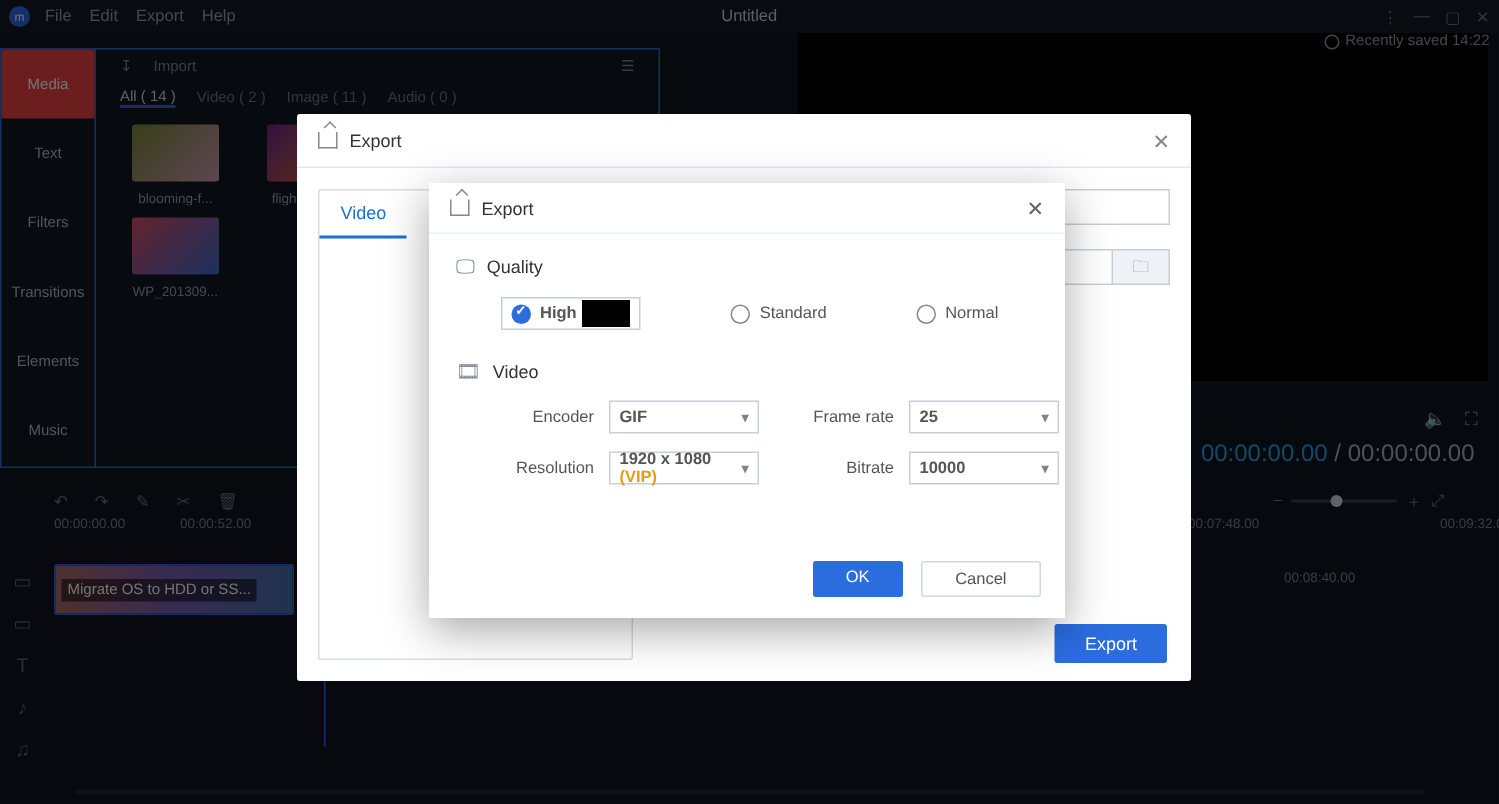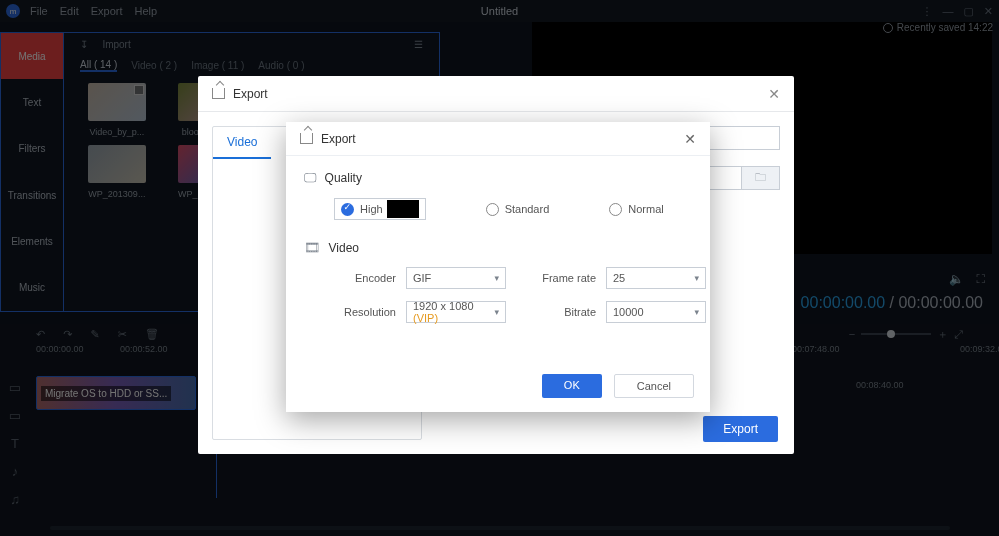--- a/index.html
+++ b/index.html
@@ -83,21 +83,21 @@
 .sect { display: flex; align-items: center; gap: 8px; font-size: 12px; color: #333; margin-bottom: 12px; }
 .sect .icon { color: #7b838d; font-size: 13px; }
 .radios { display: flex; gap: 60px; padding-left: 30px; margin-bottom: 20px; align-items: center; }
 .radio { display: flex; align-items: center; gap: 6px; font-size: 11px; color: #555; }
 .radio .dot { width: 13px; height: 13px; border: 1px solid #888; border-radius: 50%; display: block; }
 .radio.sel .dot { border: none; background: #2b6cdf; position: relative; }
 .radio.sel .dot::after { content: "✓"; color: #fff; font-size: 9px; position: absolute; left: 2.5px; top: -0.5px; }
 .black-patch { width: 32px; height: 18px; background: #000; display: inline-block; margin-left: -2px; }
 .fields { display: grid; grid-template-columns: 76px 100px 80px 100px; row-gap: 12px; column-gap: 10px; align-items: center; font-size: 11px; color: #555; padding-left: 16px; }
 .fields label { text-align: right; }
-.sel { height: 22px; border: 1px solid #c8ced6; font-size: 11px; display: flex; align-items: center; justify-content: space-between; padding: 0 6px; }
+.sel { height: 22px; border: 1px solid #c8ced6; font-size: 11px; display: flex; align-items: center; justify-content: space-between; padding: 0 6px; font-weight: bold; }
 .sel .chev { color: #7b838d; font-size: 9px; }
 .vip { color: #e69a1f; }
 .modal-in .ftr { position: absolute; bottom: 14px; right: 16px; display: flex; gap: 12px; }
 .btn { padding: 5px 22px; font-size: 11px; border-radius: 2px; }
 .btn.ok { background: #2b6cdf; color: #fff; }
 .btn.cancel { background: #fff; color: #555; border: 1px solid #d3d8df; }
 
 .export-icon { display: inline-block; width: 13px; height: 11px; border: 1.2px solid #888; border-top: none; position: relative; }
 .export-icon::before { content: ""; position: absolute; top: -6px; left: 4px; width: 5px; height: 5px; border-top: 1.2px solid #888; border-right: 1.2px solid #888; transform: rotate(-45deg); }
 </style>
@@ -136,26 +136,20 @@
     <span>Import</span>
     <span class="hamb">☰</span>
   </div>
   <div class="tabs">
     <span class="t active">All ( 14 )</span>
     <span class="t">Video ( 2 )</span>
     <span class="t">Image ( 11 )</span>
     <span class="t">Audio ( 0 )</span>
   </div>
   <div class="grid" id="thumb-grid">
-      <div class="thumb">
-        <div class="img" style="background:linear-gradient(135deg,#c7b9aa,#b6c5d4)">
-          <span class="chk"></span>
-        </div>
-        <div class="lbl">Video_by_p...</div>
-      </div>
       <div class="thumb">
         <div class="img" style="background:linear-gradient(135deg,#7a8b3c,#d39bb4)"></div>
         <div class="lbl">blooming-f...</div>
       </div>
       <div class="thumb">
         <div class="img" style="background:linear-gradient(135deg,#6f2b88,#ea6b2e)"></div>
         <div class="lbl">flight-lands...</div>
       </div>
       <div class="thumb">
         <div class="img" style="background:linear-gradient(135deg,#a3742f,#c5b093)"></div>

